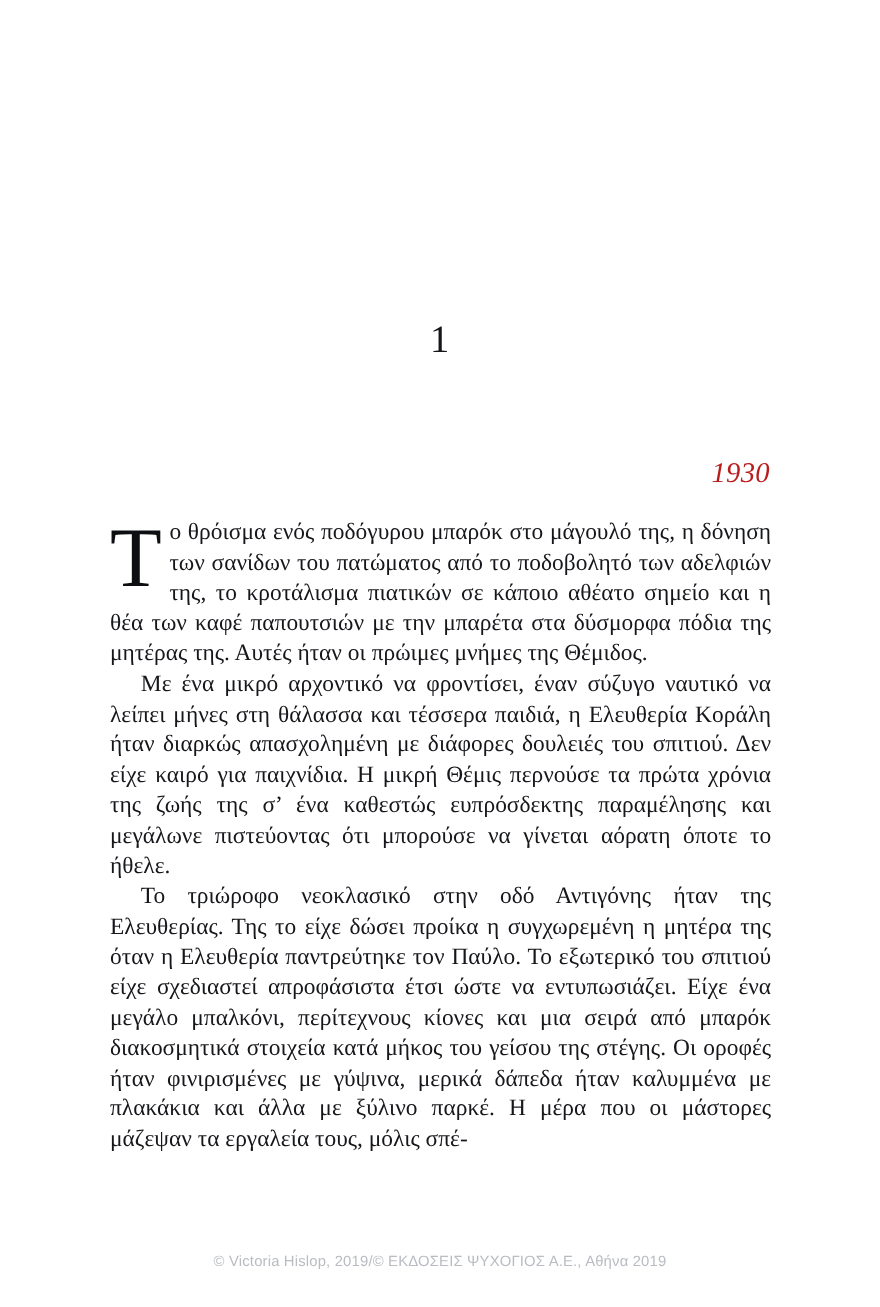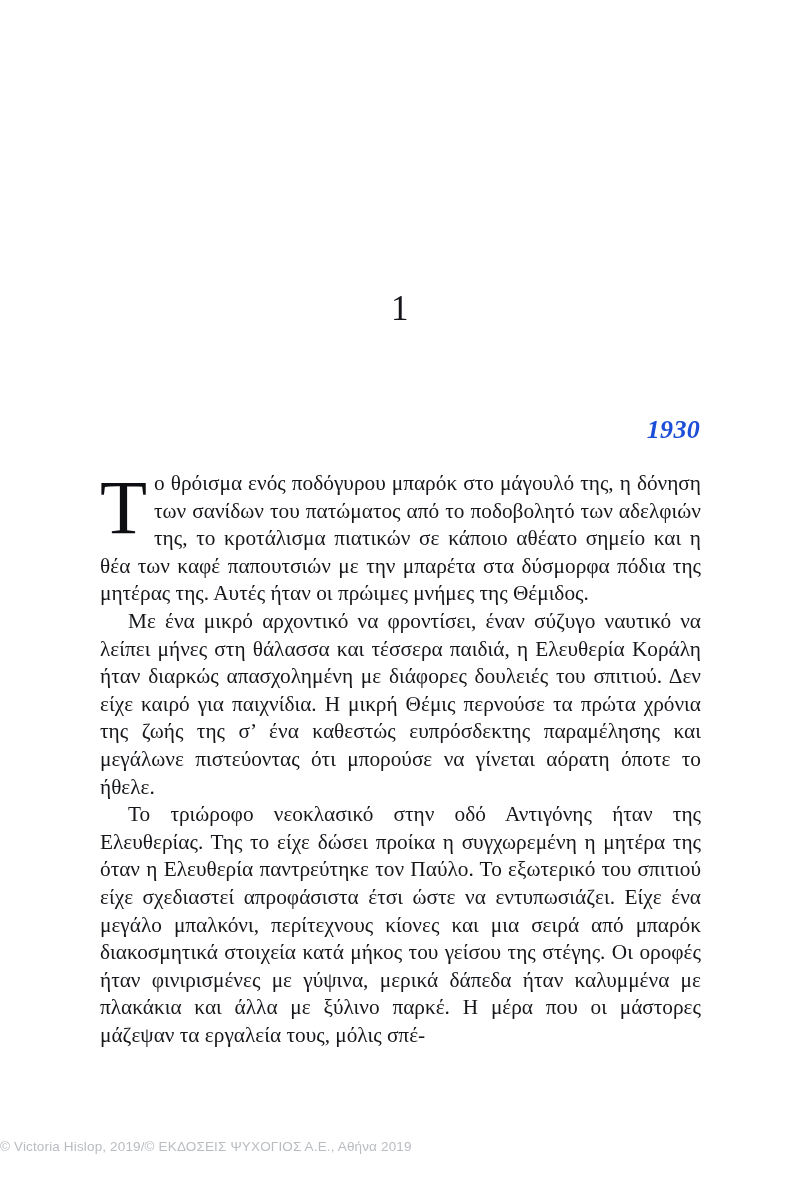--- a/index.html
+++ b/index.html
@@ -39,23 +39,22 @@
   .year-line {
     position: absolute;
     top: 414px;
     left: 100px;
     width: 600px;
     text-align: right;
     font-family: "Liberation Serif", "DejaVu Serif", serif;
     font-style: italic;
     font-size: 26px;
     line-height: 32px;
-    color: #1d4ed8;
+    color: #b91c1c;
     letter-spacing: 0.3px;
-    font-weight: bold;
   }
 
   
   .body-text {
     position: absolute;
     top: 470px;
     left: 100px;
     width: 601px;
     font-size: 21.3px;
     line-height: 27.6px;
@@ -85,21 +84,21 @@
     color: #0d0e11;
     font-weight: 400;
   }
 
   
   .footer-copyright {
     position: absolute;
     top: 1138px;
     left: 0;
     width: 800px;
-    text-align: left;
+    text-align: center;
     font-family: "Liberation Sans", "DejaVu Sans", sans-serif;
     font-size: 13.5px;
     line-height: 18px;
     color: #b9bcc1;
     letter-spacing: 0.15px;
   }
 </style>
 </head>
 <body>
 

